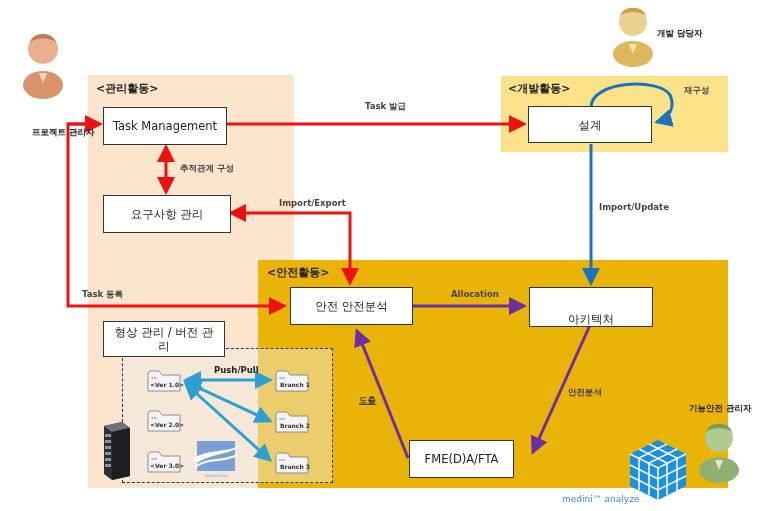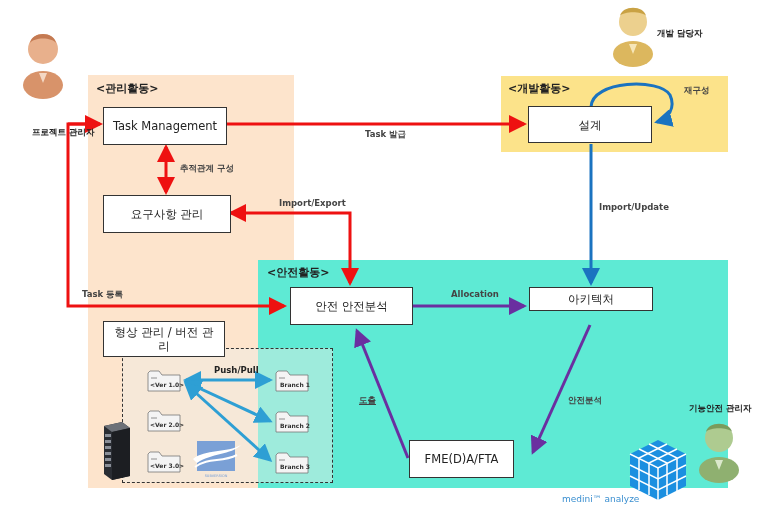--- a/index.html
+++ b/index.html
@@ -1,21 +1,21 @@
 <!DOCTYPE html>
 <html><head>
 <meta charset="utf-8">
 <style>
   html, body { margin:0; padding:0; background:#ffffff; }
   body { width:773px; height:511px; position:relative; overflow:hidden;
          font-family:"DejaVu Sans", "Liberation Sans", sans-serif; color:#222; }
   .zone { position:absolute;padding-left:47px; }
   .zone-mgmt { left:88px; top:75px; width:159px; height:413px; background:#fde4cc; }
   .zone-dev  { left:501px; top:76px; width:180px; height:76px; background:#fce38a; }
-  .zone-safe { left:258px; top:260px; width:423px; height:228px; background:#5eead4; }
+  .zone-safe { left:258px; top:260px; width:423px; height:228px; background:#eab308; }
   .zone-title { position:absolute; font-size:11px; font-weight:bold; color:#222; }
   .box { position:absolute; background:#fff; border:1.5px solid #333; box-sizing:border-box;
          display:flex; align-items:center; justify-content:center; text-align:center;
          font-size:11.5px; color:#222; line-height:14px; }
   .lbl { position:absolute; font-size:8.5px; font-weight:bold; color:#444; white-space:nowrap; }
   .dash { position:absolute; left:122px; top:348px; width:211px; height:135px;
           border:1.5px dashed #333; box-sizing:border-box; background:rgba(238,238,230,0.45); }
   svg.layer { position:absolute; left:0; top:0; }
   .folder-lbl { font-size:6px; font-weight:bold; fill:#333; font-family:"DejaVu Sans", sans-serif; }
   .brand { position:absolute; font-size:9px; color:#3a8fd0; }
@@ -169,35 +169,35 @@
 </div>
 <div class="box" style="left:103px;top:321px;width:122px;height:36px;padding:0 10px;">
   <span>형상 관리 / 버전 관리</span>
 </div>
 <div class="box" style="left:528px;top:106px;width:124px;height:37px;">
   <span>설계</span>
 </div>
 <div class="box" style="left:290px;top:287px;width:123px;height:38px;">
   <span>안전 안전분석</span>
 </div>
-<div class="box" style="left:529px;top:287px;width:124px;height:24px;">
+<div class="box" style="left:529px;top:287px;width:124px;height:40px;align-items:flex-end;">
   <span>아키텍처</span>
 </div>
 <div class="box" style="left:409px;top:440px;width:105px;height:38px;">
   <span>FME(D)A/FTA</span>
 </div>
 
 <span class="lbl" style="left:32px;top:104px;color:#222;margin-top:23px;">프로젝트 관리자</span>
 <span class="lbl" style="left:657px;top:28px;color:#222;">개발 담당자</span>
 <span class="lbl" style="left:689px;top:403px;color:#222;">기능안전 관리자</span>
 
-<span class="lbl" style="left:365px;top:101px;margin-top:28px;">Task 발급</span>
+<span class="lbl" style="left:365px;top:101px;">Task 발급</span>
 <span class="lbl" style="left:180px;top:163px;">추적관계 구성</span>
 <span class="lbl" style="left:279px;top:198px;">Import/Export</span>
 <span class="lbl" style="left:82px;top:289px;">Task 등록</span>
 <span class="lbl" style="left:599px;top:202px;">Import/Update</span>
 <span class="lbl" style="left:684px;top:85px;">재구성</span>
 <span class="lbl" style="left:451px;top:289px;">Allocation</span>
 <span class="lbl" style="left:359px;top:395px;text-decoration:underline;">도출</span>
-<span class="lbl" style="left:568px;top:395px;">안전분석</span>
+<span class="lbl" style="left:568px;top:387px;">안전분석</span>
 <span class="lbl" style="left:214px;top:365px;color:#222;">Push/Pull</span>
 
 <span class="brand" style="left:562px;top:494px;">medini™ analyze</span>
 
 </body></html>

